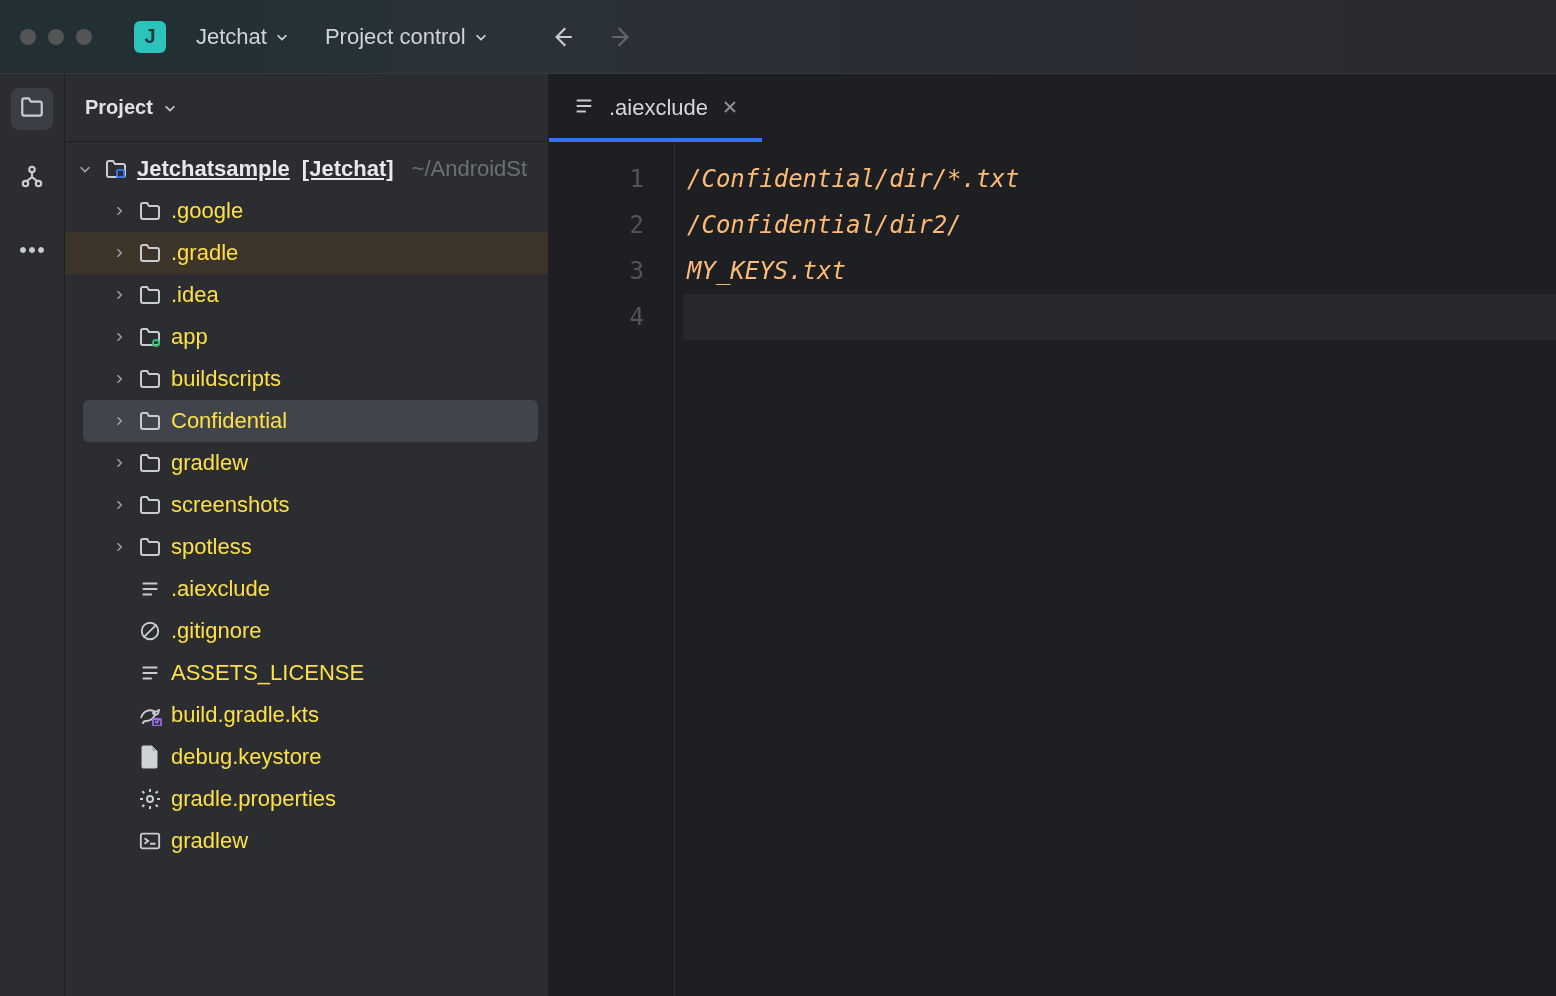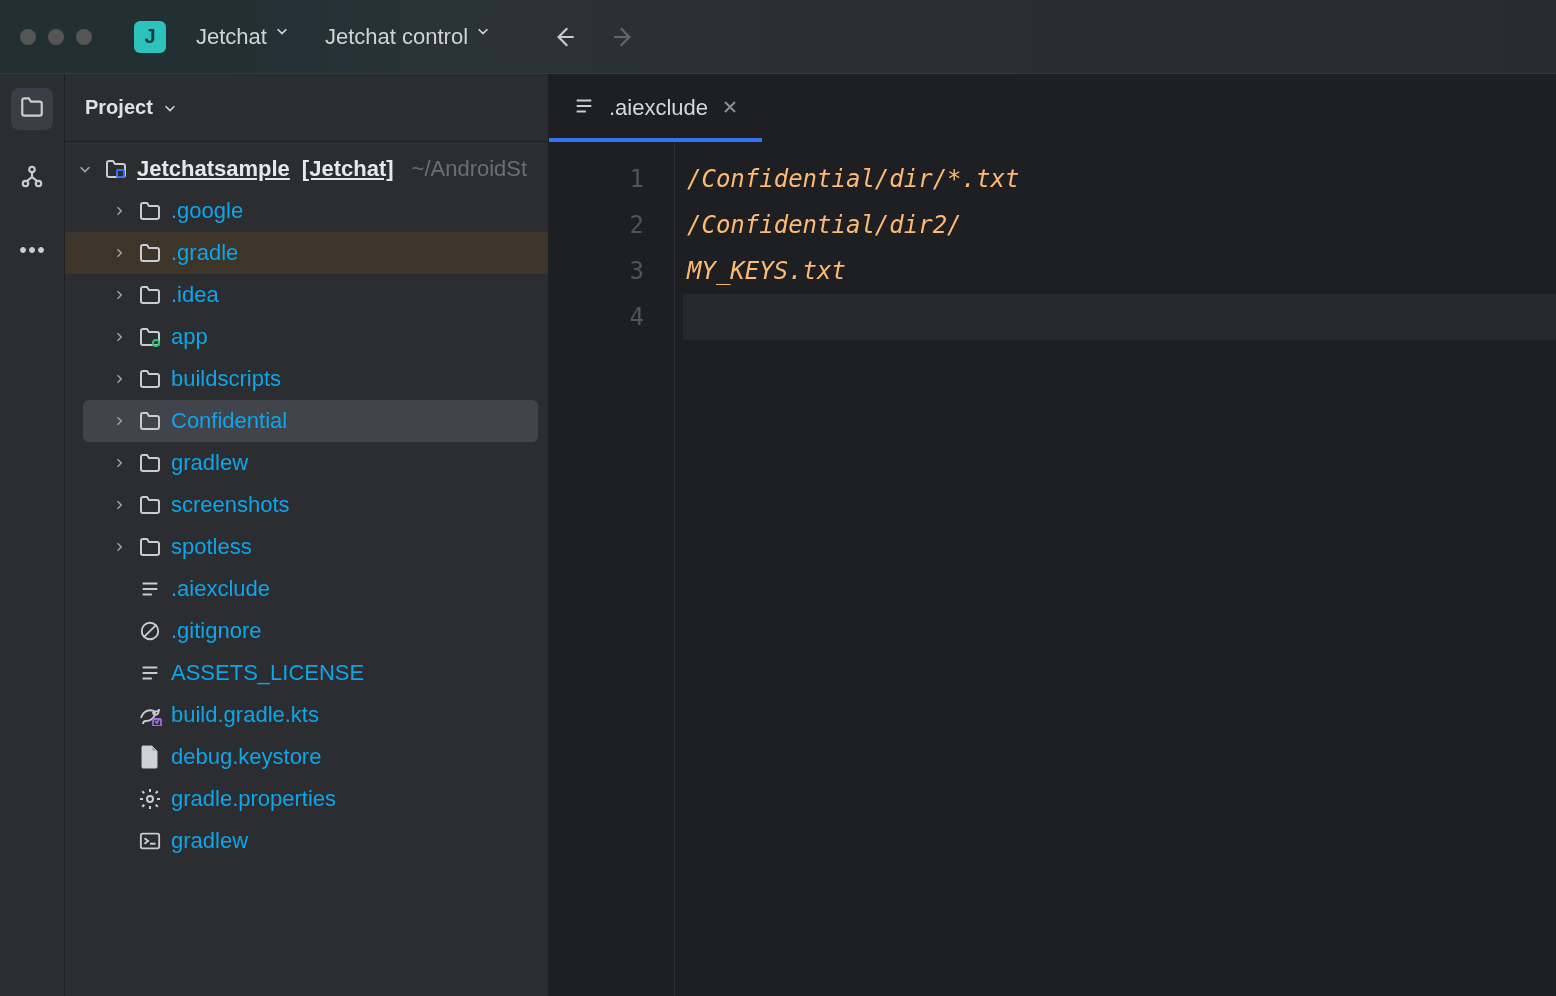--- a/index.html
+++ b/index.html
@@ -38,20 +38,21 @@
       display: flex;
       align-items: center;
       justify-content: center;
       color: #0b3b39;
       font-weight: 700;
       font-size: 20px;
       margin-right: 6px;
     }
     .titlebar-item {
       display: flex;
+      align-items: center;
       gap: 8px;
       padding: 6px 12px;
       font-size: 22px;
       color: #d0d3d8;
       cursor: pointer;
     }
     .chevron-down {
       width: 14px; height: 14px;
       display: inline-flex;
     }
@@ -129,21 +130,21 @@
       width: 20px;
       display: inline-flex;
       justify-content: center;
       color: #9ea2a8;
     }
     .tree-row .icon {
       width: 26px; height: 26px;
       display: inline-flex; align-items: center; justify-content: center;
       flex-shrink: 0;
     }
-    .tree-row .label { color: #0ea5e9; }
+    .tree-row .label { color: #fde047; }
     .tree-row .bold { font-weight: 700; color: #e6e8ec; text-decoration: underline; }
     .tree-row .muted { color: #6b6f75; }
     .tree-row.depth1 { padding-left: 44px; }
     .tree-row.depth1.noarrow { padding-left: 72px; }
     .tree-row.selected {
       background: #41444a;
       border-radius: 6px;
       margin: 0 10px 0 18px;
       padding-left: 26px;
     }
@@ -238,21 +239,21 @@
   <div class="titlebar-item">
     <span>Jetchat</span>
     <span class="chevron-down">
       <svg viewBox="0 0 16 16" fill="none" stroke-width="2">
           <path d="M3 6l5 5 5-5"></path>
         </svg>
     </span>
   </div>
 
   <div class="titlebar-item">
-    <span>Jetchat control</span>
+    <span>Project control</span>
     <span class="chevron-down">
       <svg viewBox="0 0 16 16" fill="none" stroke-width="2">
           <path d="M3 6l5 5 5-5"></path>
         </svg>
     </span>
   </div>
 
   <div class="nav-arrows">
     <div class="nav-arrow">
       <svg width="26" height="26" viewBox="0 0 24 24" fill="none" stroke="#c9ccd1" stroke-width="2">

